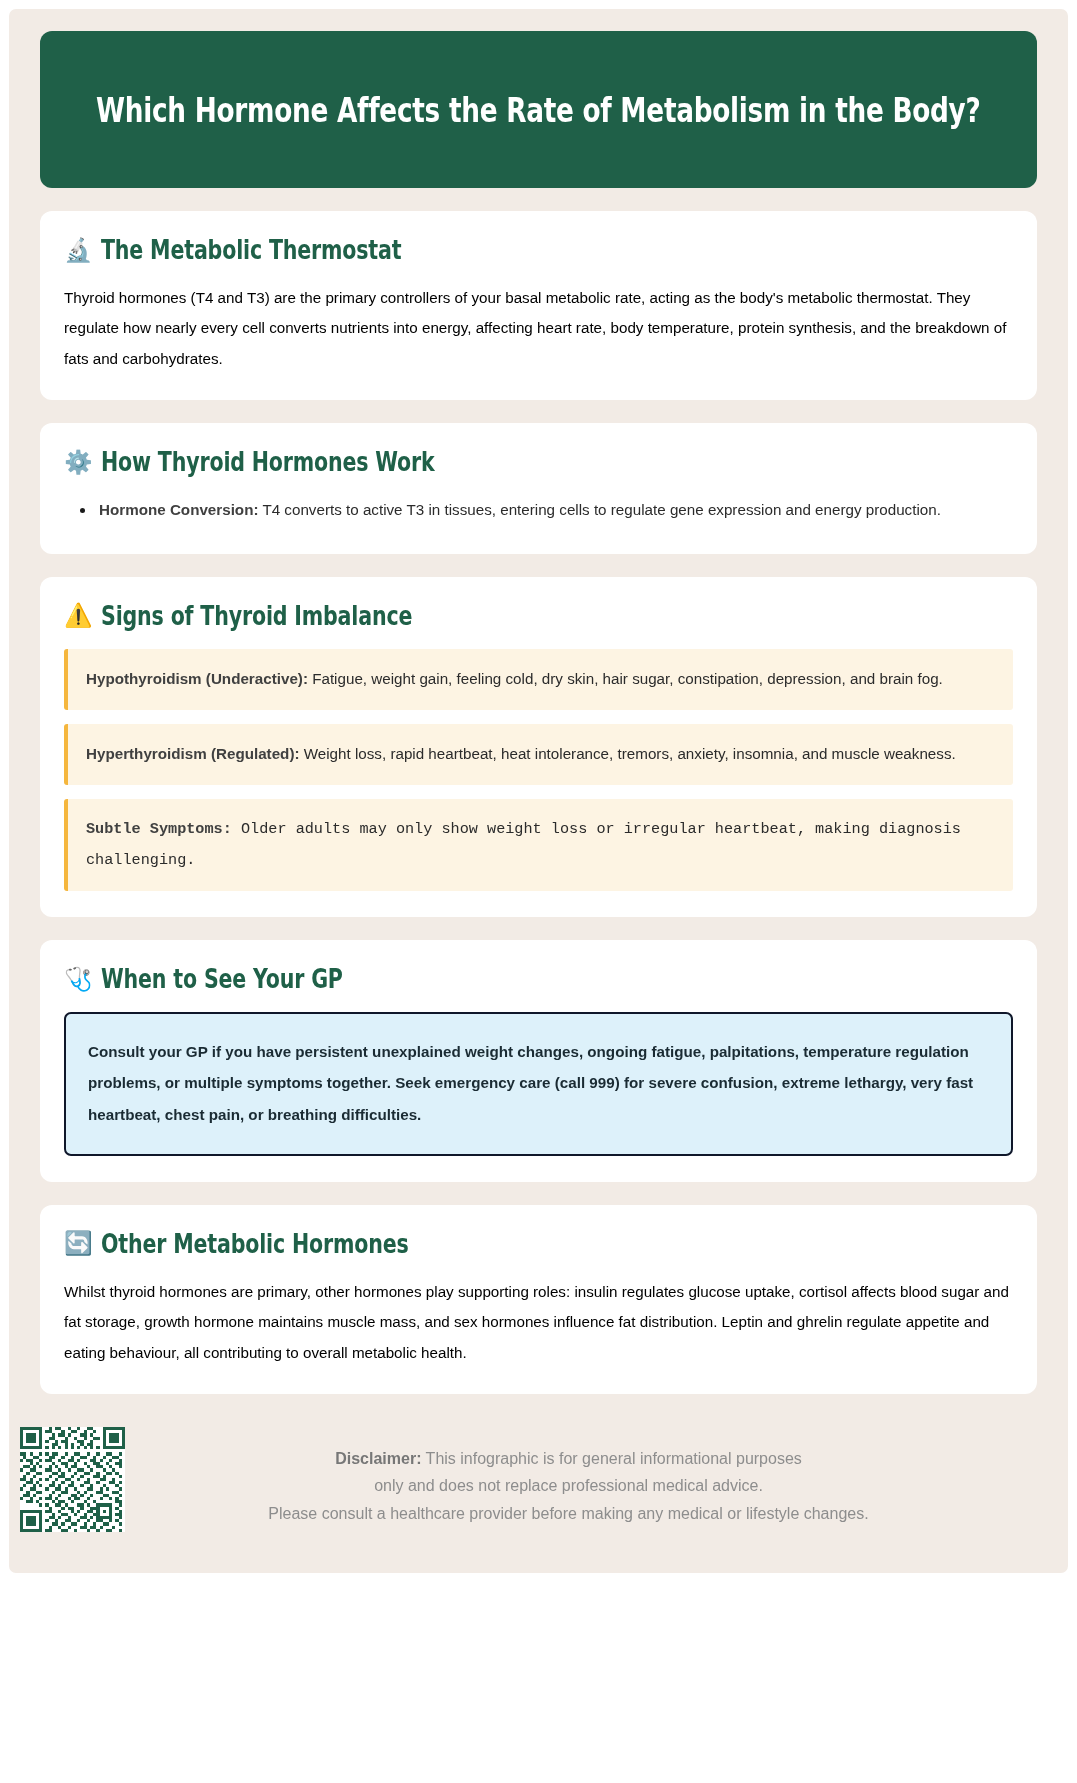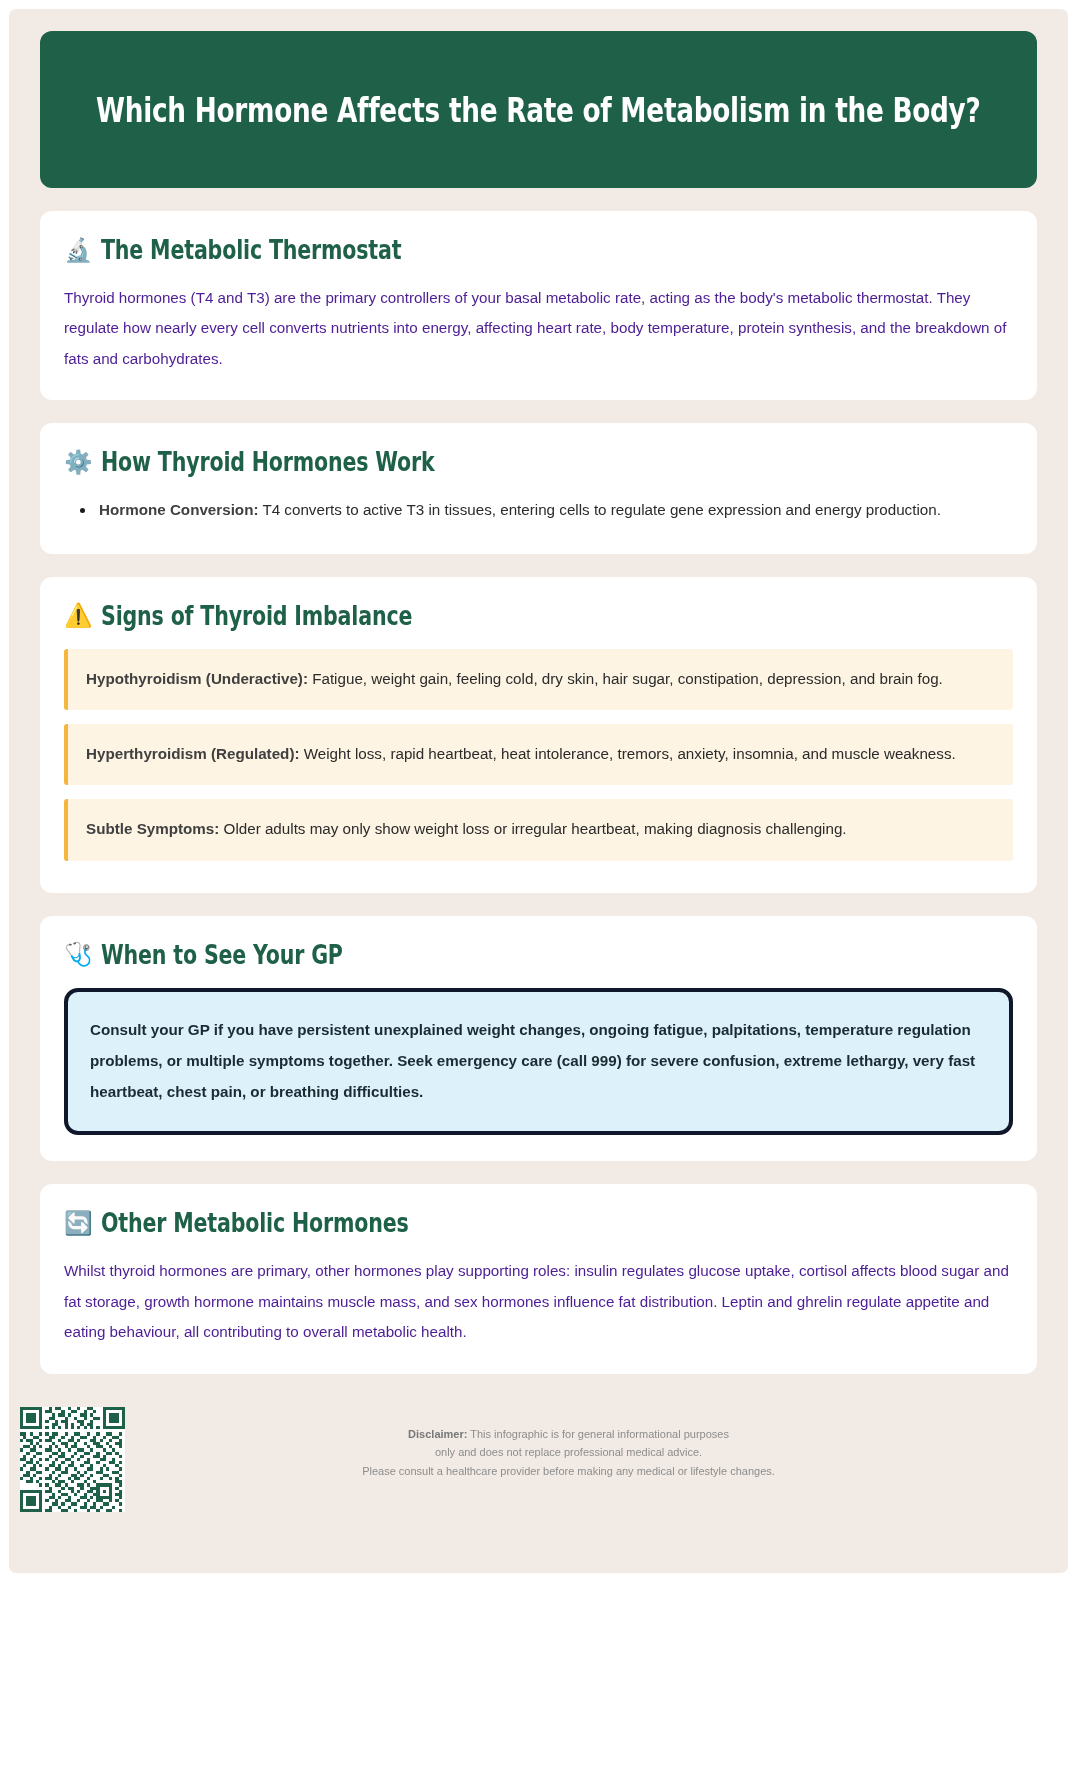--- a/index.html
+++ b/index.html
@@ -68,21 +68,21 @@
     font-family: "Liberation Sans Narrow", "DejaVu Sans Condensed", "Liberation Sans", sans-serif;
     font-size: 26px;
     font-weight: bold;
     letter-spacing: -0.2px;
     transform: scaleX(0.88);
     transform-origin: left center;
     white-space: nowrap;
   }
 
   .para {
-    color: #4c1d95;
+    color: #000000;
     font-size: 15.2px;
     line-height: 2.0;
     margin-top: 16px;
   }
 
   
   ul.bullets {
     list-style: none;
     padding-left: 6px;
   }
@@ -110,27 +110,27 @@
   .alert {
     background: #fdf4e3;
     border-left: 4px solid #f5b63d;
     border-radius: 3px;
     padding: 15px 18px 16px 18px;
     margin-bottom: 14px;
     color: #2b2b2b;
     font-size: 15.2px;
     line-height: 2.0;
   }
-  .alert:last-child { margin-bottom: 6px; }
+  .alert:last-child { margin-bottom: 0; font-family: Liberation Mono, monospace; }
 
   
   .callout {
     background: #ddf1fa;
-    border: 4px solid #0f172a;
-    border-radius: 14px;
+    border: 2px solid #0f172a;
+    border-radius: 7px;
     padding: 22px 22px 24px 22px;
     color: #1a2b33;
     font-size: 15.2px;
     font-weight: bold;
     line-height: 2.05;
   }
 
   
   .footer {
     position: relative;
@@ -140,21 +140,21 @@
   .qr {
     position: absolute;
     left: -20px;
     top: 10px;
     width: 105px;
     height: 105px;
   }
   .disclaimer {
     text-align: center;
     color: #8d8d8d;
-    font-size: 11px;
+    font-size: 16px;
     line-height: 1.72;
     padding-top: 20px;
     padding-left: 60px;
   }
   .disclaimer b { color: #777; }
 </style>
 </head>
 <body>
 
 <div class="page">

